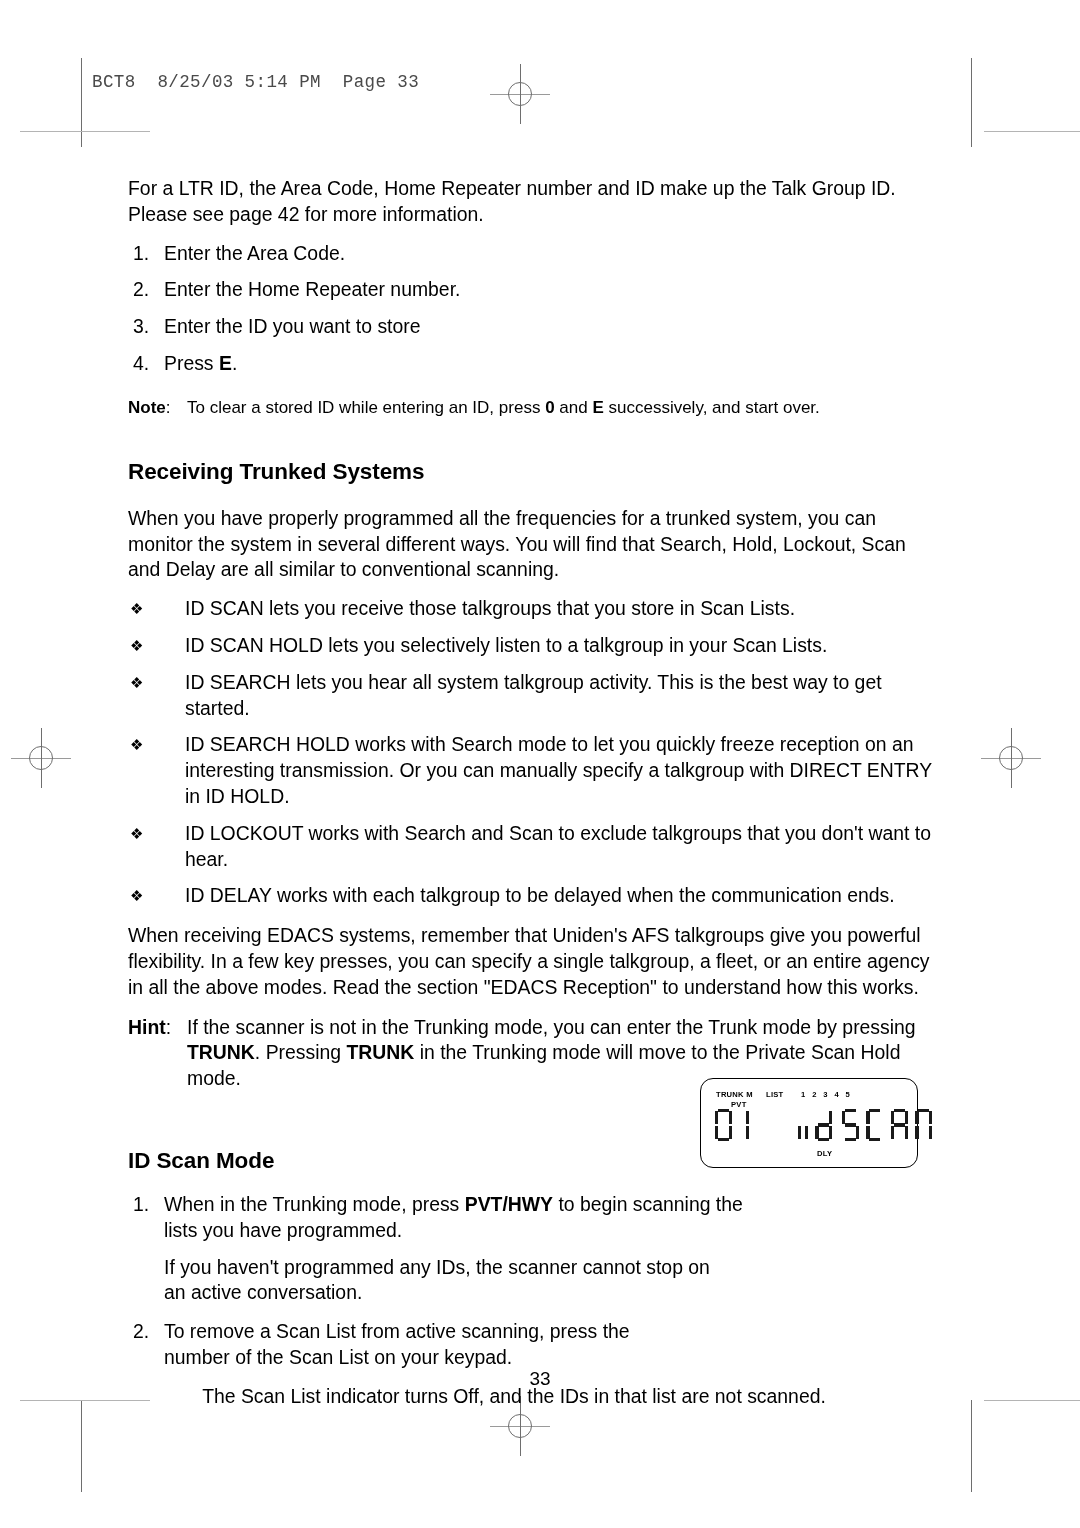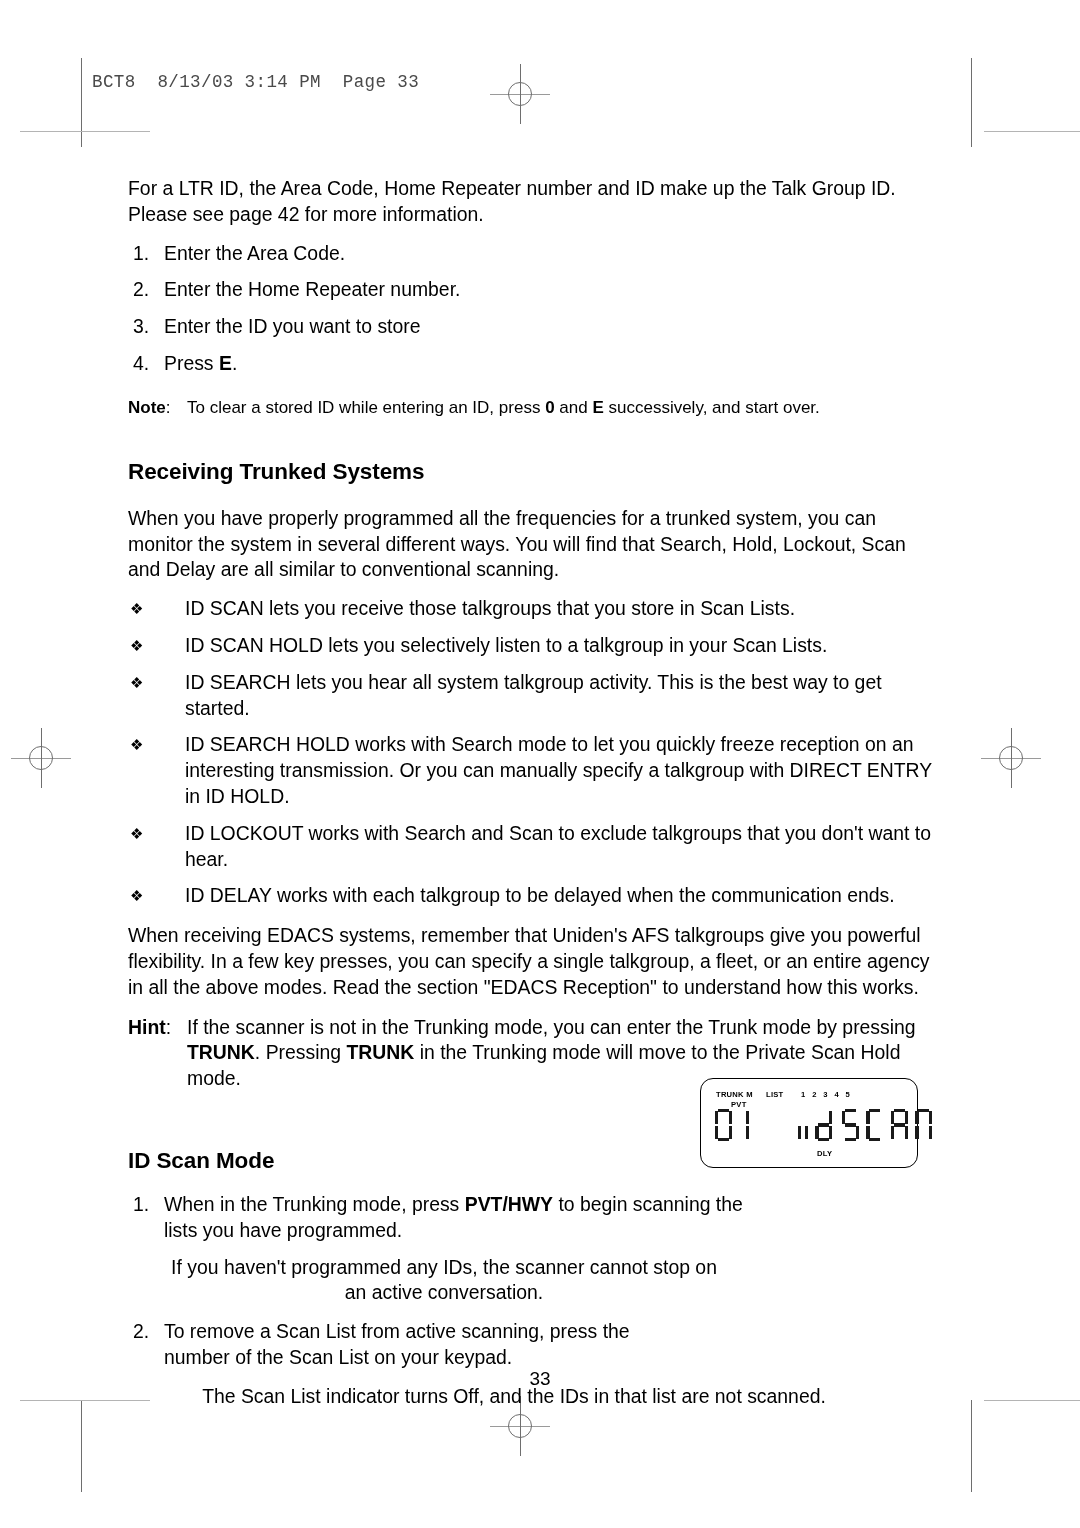--- a/index.html
+++ b/index.html
@@ -268,21 +268,21 @@
     <div class="hbar"></div>
     <div class="vbar"></div>
     <div class="circle"></div>
   </div>
   <div class="reg-mark" style="left:490px; top:1396px;">
     <div class="hbar"></div>
     <div class="vbar"></div>
     <div class="circle"></div>
   </div>
 
-  <div class="page-header">BCT8  8/13/03 3:14 PM  Page 33</div>
+  <div class="page-header">BCT8  8/25/03 5:14 PM  Page 33</div>
 
   <div class="content">
 
     <p class="para">For a LTR ID, the Area Code, Home Repeater number and ID make up the Talk Group ID. Please see page 42 for more information.</p>
 
     <div class="numlist">
       <div class="nl-item">
         <span class="num">1.</span>
         <span>Enter the Area Code.</span>
       </div>
@@ -343,21 +343,21 @@
       <span>If the scanner is not in the Trunking mode, you can enter the Trunk mode by pressing </span><span class="b">TRUNK</span><span>. Pressing </span><span class="b">TRUNK</span><span> in the Trunking mode will move to the Private Scan Hold mode.</span>
     </div>
 
     <h2 class="h2 tight">ID Scan Mode</h2>
 
     <div class="numlist">
       <div class="nl-item" style="width:600px;">
         <span class="num">1.</span>
         <span>When in the Trunking mode, press </span><span class="b">PVT/HWY</span><span> to begin scanning the lists you have programmed.</span>
       </div>
-      <div class="nl-cont" style="width:560px; margin-top:3px;text-align:center;">If you haven't programmed any IDs, the scanner cannot stop on an active conversation.</div>
+      <div class="nl-cont" style="width:560px; margin-top:3px;">If you haven't programmed any IDs, the scanner cannot stop on an active conversation.</div>
       <div class="nl-item" style="width:500px; margin-top:13px;">
         <span class="num">2.</span>
         <span>To remove a Scan List from active scanning, press the number of the Scan List on your keypad.</span>
       </div>
       <div class="nl-cont" style="width:700px; margin-top:13px;text-align:center;">The Scan List indicator turns Off, and the IDs in that list are not scanned.</div>
     </div>
 
   </div>
 
   <div class="lcd">

